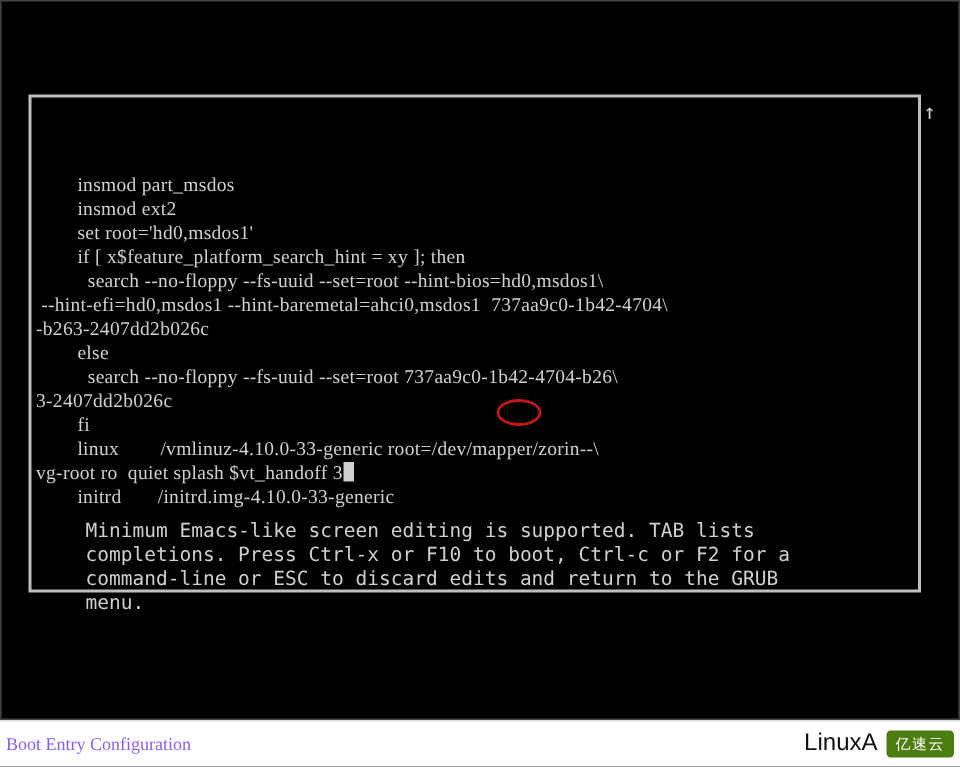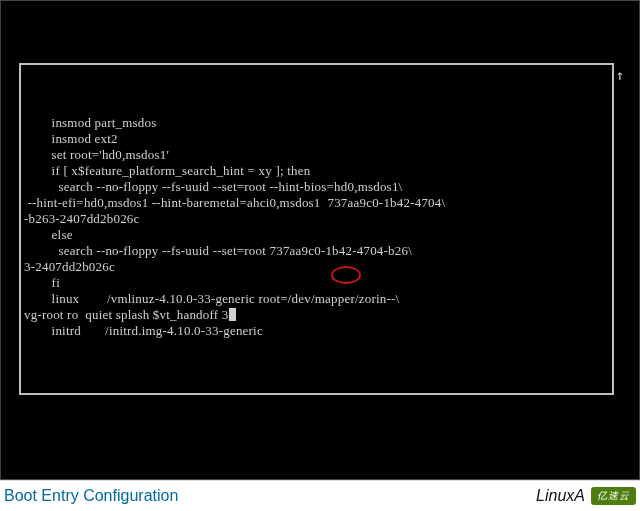--- a/index.html
+++ b/index.html
@@ -66,32 +66,31 @@
     width: 640px;
     height: 31px;
     background: #fff;
     border-top: 1px solid #ddd;
     display: flex;
     align-items: center;
     justify-content: space-between;
     padding: 0 4px;
   }
   .caption-left {
-    font-family: Liberation Sans, sans-serif;
-    font-size: 16px;
-    color: #0369a1;
+    font-family: Liberation Serif, serif;
+    font-size: 12px;
+    color: #8b5cf6;
   }
   .caption-right {
     font-family: Arial, Helvetica, sans-serif;
     font-size: 16px;
     color: #111;
     display: flex;
     align-items: flex-end;
     gap: 6px;
-    font-style: italic;
   }
   .logo {
     background: #4d7c0f;
     color: #fff;
     font-size: 10px;
     padding: 2px 6px;
     border-radius: 3px;
     font-family: sans-serif;
     letter-spacing: 1px;
   }
@@ -121,20 +120,24 @@
           search --no-floppy --fs-uuid --set=root 737aa9c0-1b42-4704-b26\
 3-2407dd2b026c
         fi
         linux        /vmlinuz-4.10.0-33-generic root=/dev/mapper/zorin--\
 vg-root ro  quiet splash $vt_handoff 3<span class="cursor-block"></span>
         initrd       /initrd.img-4.10.0-33-generic
 </div>
     <div class="red-ring" id="red-ring" style="left: 310px; top: 201px;"></div>
   </div>
 
+  <div class="footer-help">Minimum Emacs-like screen editing is supported. TAB lists
+completions. Press Ctrl-x or F10 to boot, Ctrl-c or F2 for a
+command-line or ESC to discard edits and return to the GRUB
+menu.</div>
 </div>
 
 <div class="caption-bar">
   <span class="caption-left">Boot Entry Configuration</span>
   <span class="caption-right">
     <span>LinuxA</span>
     <span class="logo">亿速云</span>
   </span>
 </div>
 

